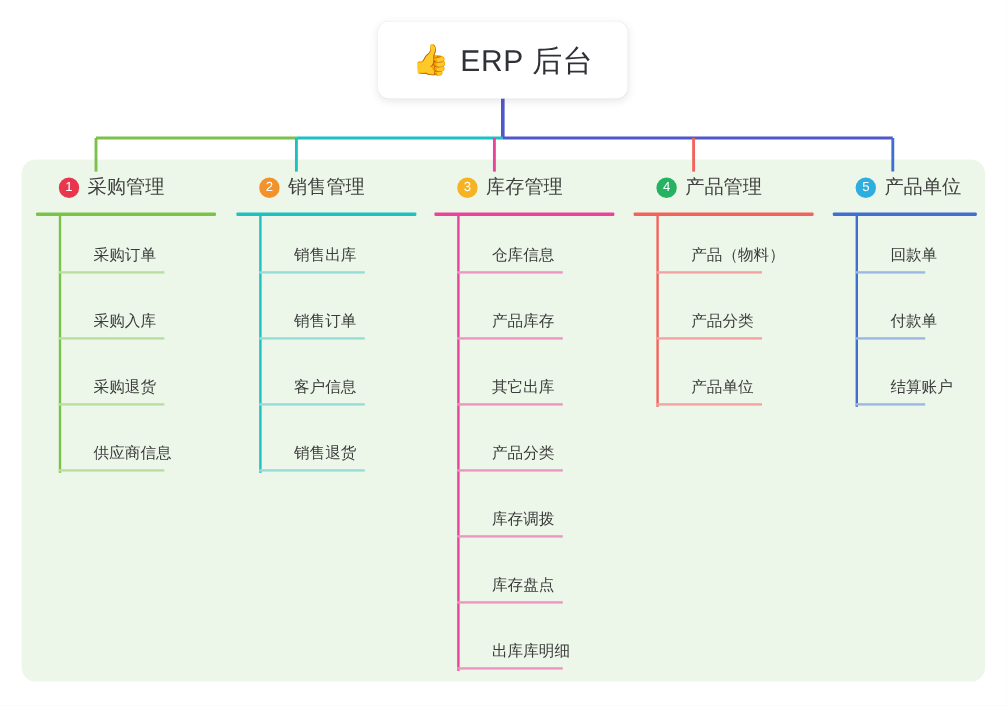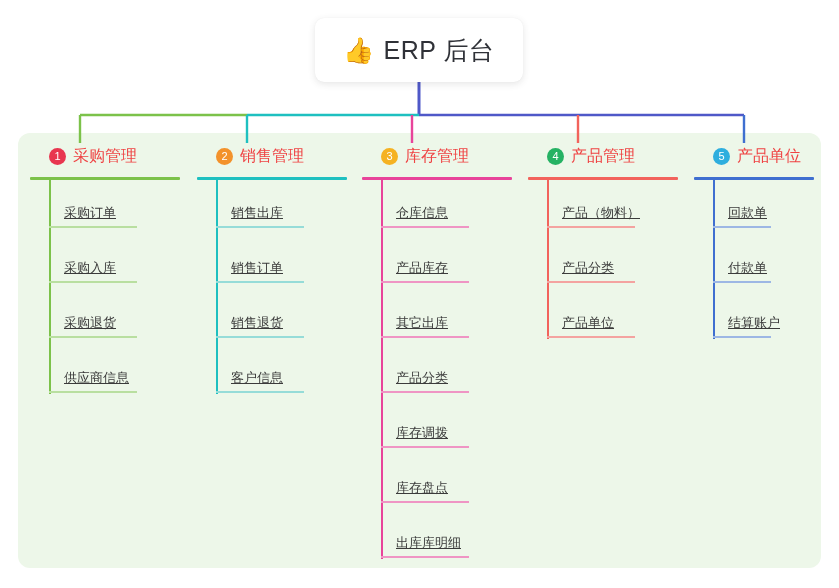--- a/index.html
+++ b/index.html
@@ -31,29 +31,29 @@
   }
 
   
   .col{position:absolute;top:143px;}
   .col-head{display:flex;align-items:center;gap:7px;height:26px;padding-left:19px;box-sizing:border-box;}
   .badge{
     width:17px;height:17px;border-radius:50%;flex:0 0 17px;
     color:#fff;font-size:11px;line-height:17px;text-align:center;
     font-family:"Liberation Sans",sans-serif;
   }
-  .col-title{font-size:16px;color:#ef4444;white-space:nowrap;}
+  .col-title{font-size:16px;color:#404040;white-space:nowrap;}
   .head-rule{height:3px;border-radius:1px;margin-top:8px;}
 
   .items{position:relative;margin-top:0;}
   .spine{position:absolute;left:19px;top:0;width:2px;}
   .item{position:relative;height:55px;}
   .item-label{
-    position:absolute;left:34px;bottom:13px;
-    font-size:13px;color:#3b3b3b;white-space:nowrap;text-decoration:underline;
+    position:absolute;left:48px;bottom:13px;
+    font-size:13px;color:#3b3b3b;white-space:nowrap;
   }
   .item-rule{position:absolute;left:19px;bottom:7px;height:2px;}
 </style>
 </head>
 <body>
 
 <div id="canvas">
 
   <div class="panel"></div>
 
@@ -111,25 +111,25 @@
           <div class="spine" style="background: rgb(30, 192, 192); height: 214px;"></div>
           <div class="item">
             <span class="item-label">销售出库</span>
             <div class="item-rule" style="background: rgb(150, 220, 216); width: 88px;"></div>
           </div>
           <div class="item">
             <span class="item-label">销售订单</span>
             <div class="item-rule" style="background: rgb(150, 220, 216); width: 88px;"></div>
           </div>
           <div class="item">
+            <span class="item-label">客户信息</span>
+            <div class="item-rule" style="background: rgb(150, 220, 216); width: 88px;"></div>
+          </div>
+          <div class="item">
             <span class="item-label">销售退货</span>
-            <div class="item-rule" style="background: rgb(150, 220, 216); width: 88px;"></div>
-          </div>
-          <div class="item">
-            <span class="item-label">客户信息</span>
             <div class="item-rule" style="background: rgb(150, 220, 216); width: 88px;"></div>
           </div>
         </div>
       </div>
       <div class="col" style="left: 362px; width: 150px;">
         <div class="col-head">
           <span class="badge" style="background: rgb(245, 178, 34);">3</span>
           <span class="col-title">库存管理</span>
         </div>
         <div class="head-rule" style="background: rgb(232, 68, 154); width: 150px;"></div>

